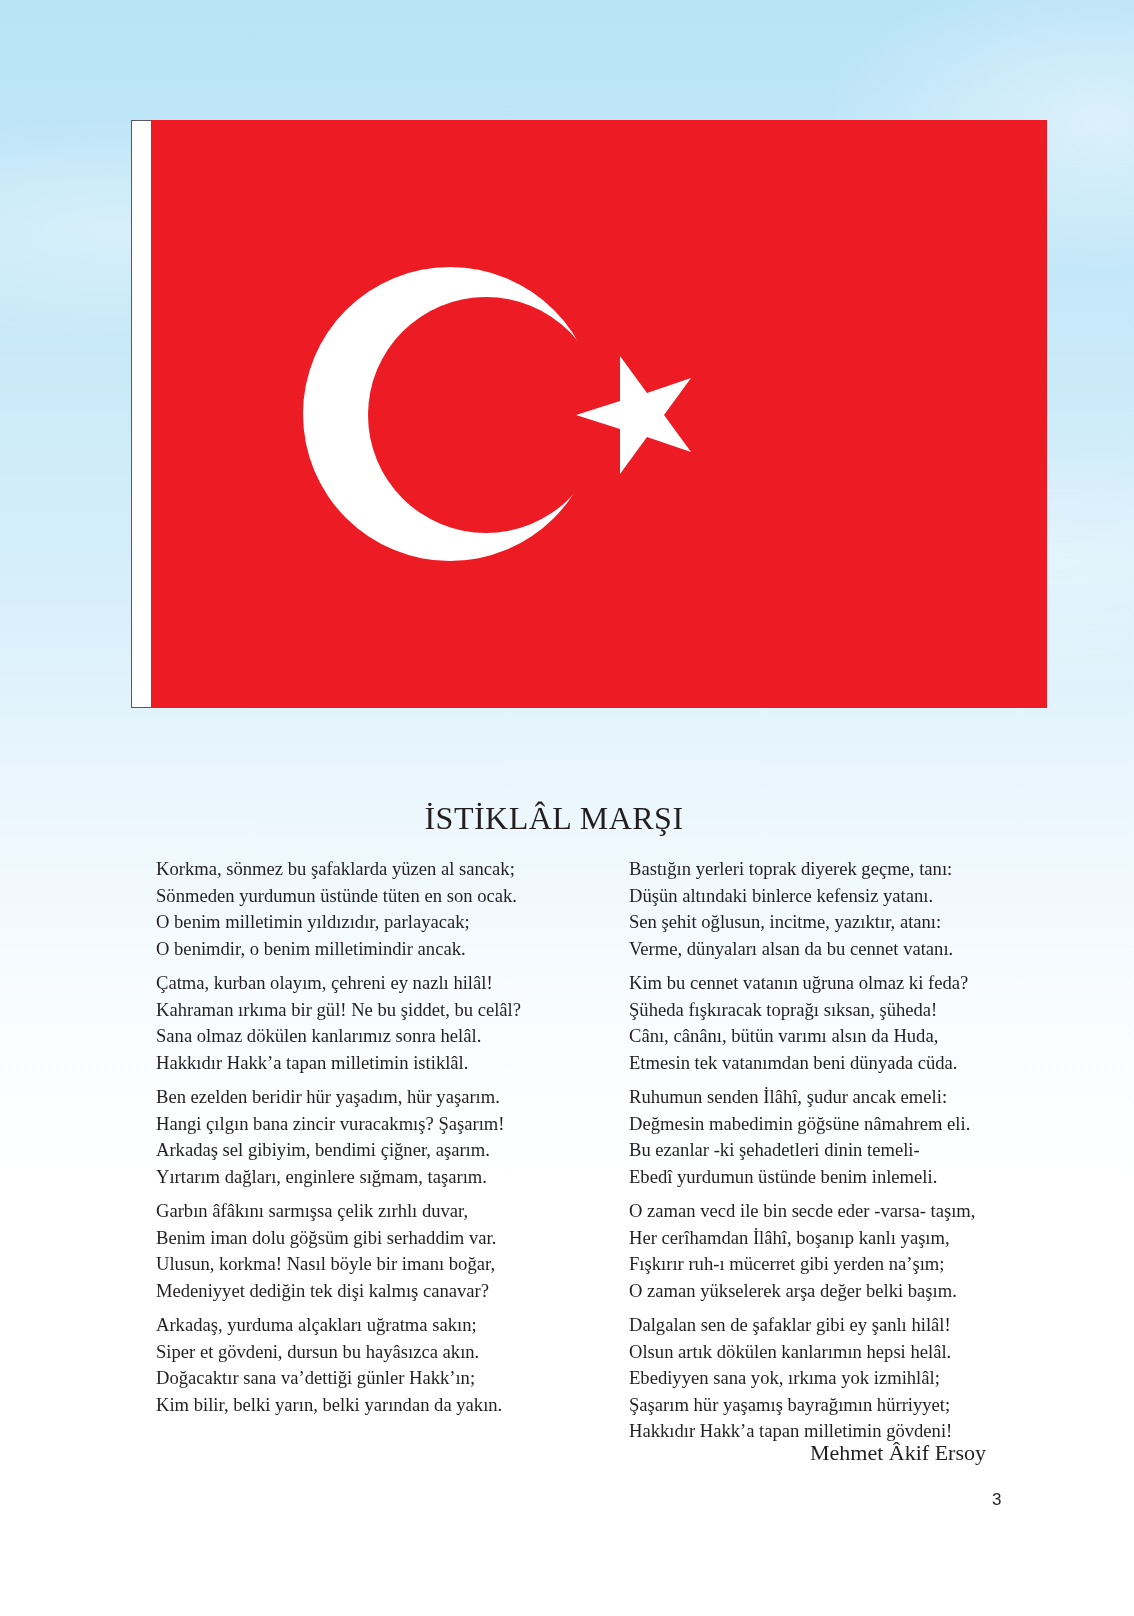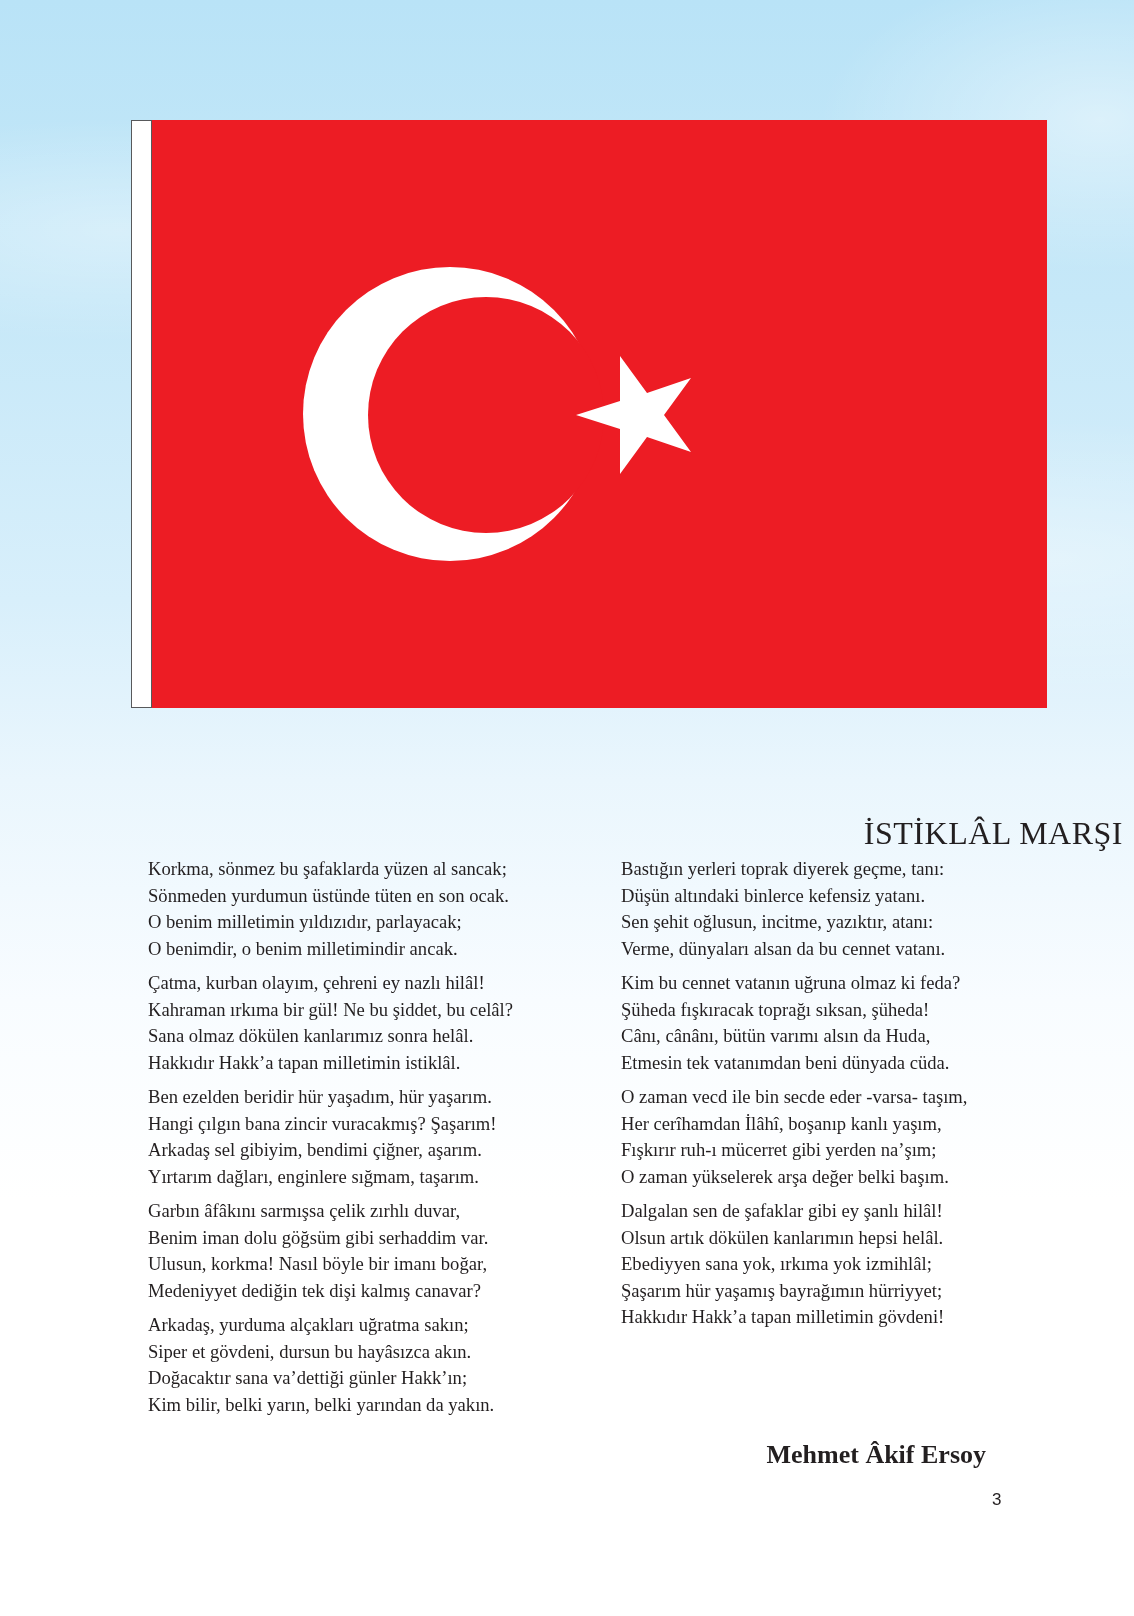--- a/index.html
+++ b/index.html
@@ -39,44 +39,44 @@
       width: 895px;
       height: 588px;
     }
     .flag svg { display: block; width: 100%; height: 100%; }
 
     .title {
       position: absolute;
       left: 0;
       width: 1108px;
       top: 798px;
-      text-align: right;
+      text-align: center;
       font-size: 32px;
       letter-spacing: 0.5px;
       font-weight: normal;
-      margin: 15px;
+      margin: 0;
       line-height: 40px;
     }
     .col {
       position: absolute;
       top: 856px;
       font-size: 18.6px;
       line-height: 26.5px;
     }
     .col-left { left: 148px; width: 440px; }
     .col-right { left: 621px; width: 420px; }
-    .stanza { margin: 0 0 8px 0; }
+    .stanza { margin: 0 0 8px 8px; }
     .line { display: block; white-space: nowrap; }
 
     .author {
       position: absolute;
       top: 1440px;
       right: 148px;
-      font-size: 26px;
-      font-weight: bold;
+      font-size: 22px;
+      font-weight: normal;
       white-space: nowrap;
     }
     .page-number {
       position: absolute;
       top: 1490px;
       left: 992px;
       font-family: "Liberation Sans", "DejaVu Sans", sans-serif;
       font-size: 17px;
       color: #231f20;
     }
@@ -140,20 +140,26 @@
     <span class="line">Sen şehit oğlusun, incitme, yazıktır, atanı:</span>
     <span class="line">Verme, dünyaları alsan da bu cennet vatanı.</span>
   </div>
   <div class="stanza">
     <span class="line">Kim bu cennet vatanın uğruna olmaz ki feda?</span>
     <span class="line">Şüheda fışkıracak toprağı sıksan, şüheda!</span>
     <span class="line">Cânı, cânânı, bütün varımı alsın da Huda,</span>
     <span class="line">Etmesin tek vatanımdan beni dünyada cüda.</span>
   </div>
   <div class="stanza">
+    <span class="line">Ruhumun senden İlâhî, şudur ancak emeli:</span>
+    <span class="line">Değmesin mabedimin göğsüne nâmahrem eli.</span>
+    <span class="line">Bu ezanlar -ki şehadetleri dinin temeli-</span>
+    <span class="line">Ebedî yurdumun üstünde benim inlemeli.</span>
+  </div>
+  <div class="stanza">
     <span class="line">O zaman vecd ile bin secde eder -varsa- taşım,</span>
     <span class="line">Her cerîhamdan İlâhî, boşanıp kanlı yaşım,</span>
     <span class="line">Fışkırır ruh-ı mücerret gibi yerden na’şım;</span>
     <span class="line">O zaman yükselerek arşa değer belki başım.</span>
   </div>
   <div class="stanza">
     <span class="line">Dalgalan sen de şafaklar gibi ey şanlı hilâl!</span>
     <span class="line">Olsun artık dökülen kanlarımın hepsi helâl.</span>
     <span class="line">Ebediyyen sana yok, ırkıma yok izmihlâl;</span>
     <span class="line">Şaşarım hür yaşamış bayrağımın hürriyyet;</span>

